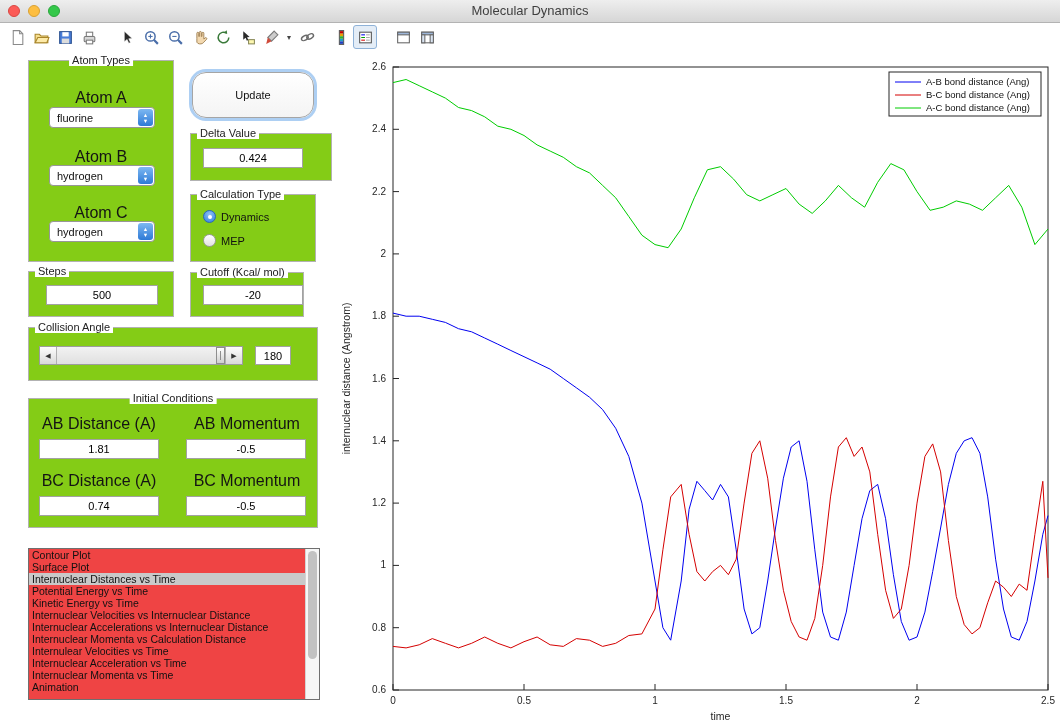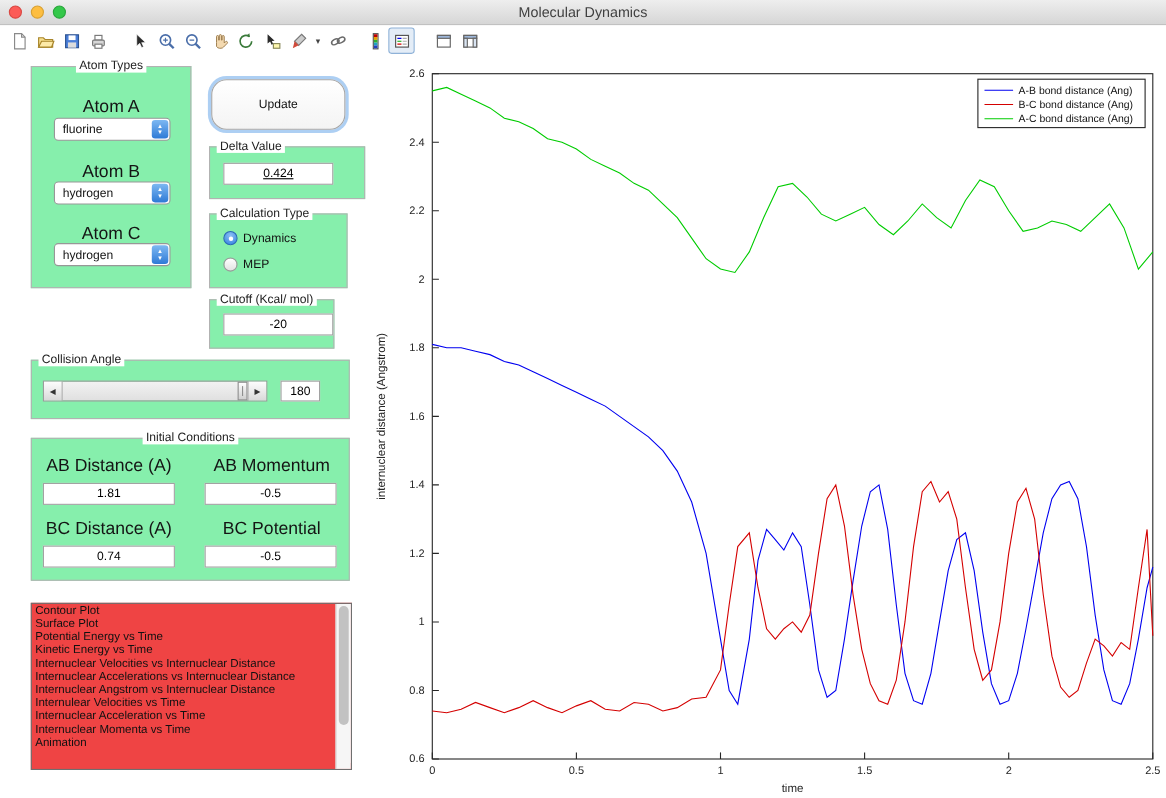--- a/index.html
+++ b/index.html
@@ -15,21 +15,21 @@
   .wtitle{position:absolute;left:0;right:0;top:3px;text-align:center;font-size:13px;color:#3f3f3f;}
   
   .toolbar{position:absolute;left:0;top:23px;right:0;height:28px;background:#fff;display:flex;align-items:center;padding-left:5px;}
   .tb-btn{width:24px;height:24px;display:flex;align-items:center;justify-content:center;border:1px solid transparent;background:transparent;padding:0;border-radius:3px;}
   .tb-btn svg{width:17px;height:17px;}
   .tb-btn.narrow{width:12px;}
   .tb-btn.pressed{border:1px solid #8fb2d8;background:#e4edf7;}
   .ml1{margin-left:14px;} .ml2{margin-left:10px;}
   .caret{font-size:8px;color:#444;}
   
-  .panel{position:absolute;border:1px solid #b2b2b2;background:#86efac;box-sizing:border-box;}
+  .panel{position:absolute;border:1px solid #b2b2b2;background:#84cc16;box-sizing:border-box;}
   .ptitle{position:absolute;top:-7px;background:#fff;padding:0 3px;font-size:11px;color:#222;white-space:nowrap;}
   .pc{left:50%;transform:translateX(-50%);} .pl{left:6px;}
   .lbl{position:absolute;left:0;right:0;text-align:center;font-size:16px;color:#141414;}
   .edit{position:absolute;height:20px;border:1px solid #a2a2a2;background:#fff;font-family:"Liberation Sans",sans-serif;font-size:11px;text-align:center;box-sizing:border-box;padding:0;}
   
   .combo{position:absolute;left:20px;width:106px;height:21px;border:1px solid #979797;border-radius:4px;background:#fff;display:flex;align-items:center;box-sizing:border-box;}
   .ctxt{flex:1;padding-left:7px;font-size:11px;color:#111;white-space:nowrap;overflow:hidden;}
   .stepper{width:15px;height:17px;margin-right:1px;border-radius:3px;background:linear-gradient(#7db8f2,#2e7ad6);display:flex;flex-direction:column;align-items:center;justify-content:center;}
   .stepper i{font-style:normal;color:#fff;font-size:5.5px;line-height:6px;}
   
@@ -215,35 +215,39 @@
           <i>▲</i>
           <i>▼</i>
         </span>
     </div>
   </div>
 
   <button class="update">Update</button>
 
   <div class="panel" style="left:190px;top:133px;width:142px;height:48px;">
     <span class="ptitle pl">Delta Value</span>
-    <input class="edit" style="left: 12px; top: 14px; width: 100px; text-decoration: underline;" value="0.424">
+    <input class="edit" style="left: 12px; top: 14px; width: 100px;" value="0.424">
   </div>
 
   <div class="panel" style="left:190px;top:194px;width:126px;height:68px;">
     <span class="ptitle pl">Calculation Type</span>
     <div class="radiorow" style="top:14px;">
       <span class="radio sel"></span>
       <span class="rlabel">Dynamics</span>
     </div>
     <div class="radiorow" style="top:38px;">
       <span class="radio"></span>
       <span class="rlabel">MEP</span>
     </div>
   </div>
 
+  <div class="panel" style="left:28px;top:271px;width:146px;height:46px;">
+    <span class="ptitle pl">Steps</span>
+    <input class="edit" style="left: 17px; top: 13px; width: 112px;" value="500">
+  </div>
 
   <div class="panel" style="left:190px;top:272px;width:114px;height:45px;">
     <span class="ptitle pl">Cutoff (Kcal/ mol)</span>
     <input class="edit" style="left: 12px; top: 12px; width: 100px;" value="-20">
   </div>
 
   <div class="panel" style="left:28px;top:327px;width:290px;height:54px;">
     <span class="ptitle pl">Collision Angle</span>
     <div class="slider">
       <span class="sbtn l">◀</span>
@@ -253,36 +257,37 @@
     <input class="edit" style="left: 226px; top: 18px; width: 36px; height: 19px;" value="180">
   </div>
 
   <div class="panel" style="left:28px;top:398px;width:290px;height:130px;">
     <span class="ptitle pc">Initial Conditions</span>
     <div class="lbl" style="left:0;right:auto;width:140px;top:16px;">AB Distance (A)</div>
     <div class="lbl" style="left:148px;right:auto;width:140px;top:16px;">AB Momentum</div>
     <input class="edit" style="left: 10px; top: 40px; width: 120px;" value="1.81">
     <input class="edit" style="left: 157px; top: 40px; width: 120px;" value="-0.5">
     <div class="lbl" style="left:0;right:auto;width:140px;top:73px;">BC Distance (A)</div>
-    <div class="lbl" style="left:148px;right:auto;width:140px;top:73px;">BC Potential</div>
+    <div class="lbl" style="left:148px;right:auto;width:140px;top:73px;">BC Momentum</div>
     <input class="edit" style="left: 10px; top: 97px; width: 120px;" value="0.74">
     <input class="edit" style="left: 157px; top: 97px; width: 120px;" value="-0.5">
   </div>
 
   <div class="listbox">
     <div class="lb-scroll">
       <span class="lb-thumb"></span>
     </div>
   <div class="lbitem">Contour Plot</div>
       <div class="lbitem">Surface Plot</div>
+      <div class="lbitem sel">Internuclear Distances vs Time</div>
       <div class="lbitem">Potential Energy vs Time</div>
       <div class="lbitem">Kinetic Energy vs Time</div>
       <div class="lbitem">Internuclear Velocities vs Internuclear Distance</div>
       <div class="lbitem">Internuclear Accelerations vs Internuclear Distance</div>
-      <div class="lbitem">Internuclear Angstrom vs Internuclear Distance</div>
+      <div class="lbitem">Internuclear Momenta vs Calculation Distance</div>
       <div class="lbitem">Internulear Velocities vs Time</div>
       <div class="lbitem">Internuclear Acceleration vs Time</div>
       <div class="lbitem">Internuclear Momenta vs Time</div>
       <div class="lbitem">Animation</div>
     </div>
 
   <div class="plotwrap">
     <svg id="plot" width="722" height="672">
         <rect x="57" y="17" width="655" height="623" fill="#fff" stroke="#262626"></rect>
         <line x1="57.0" y1="640" x2="57.0" y2="634" stroke="#262626"></line>

